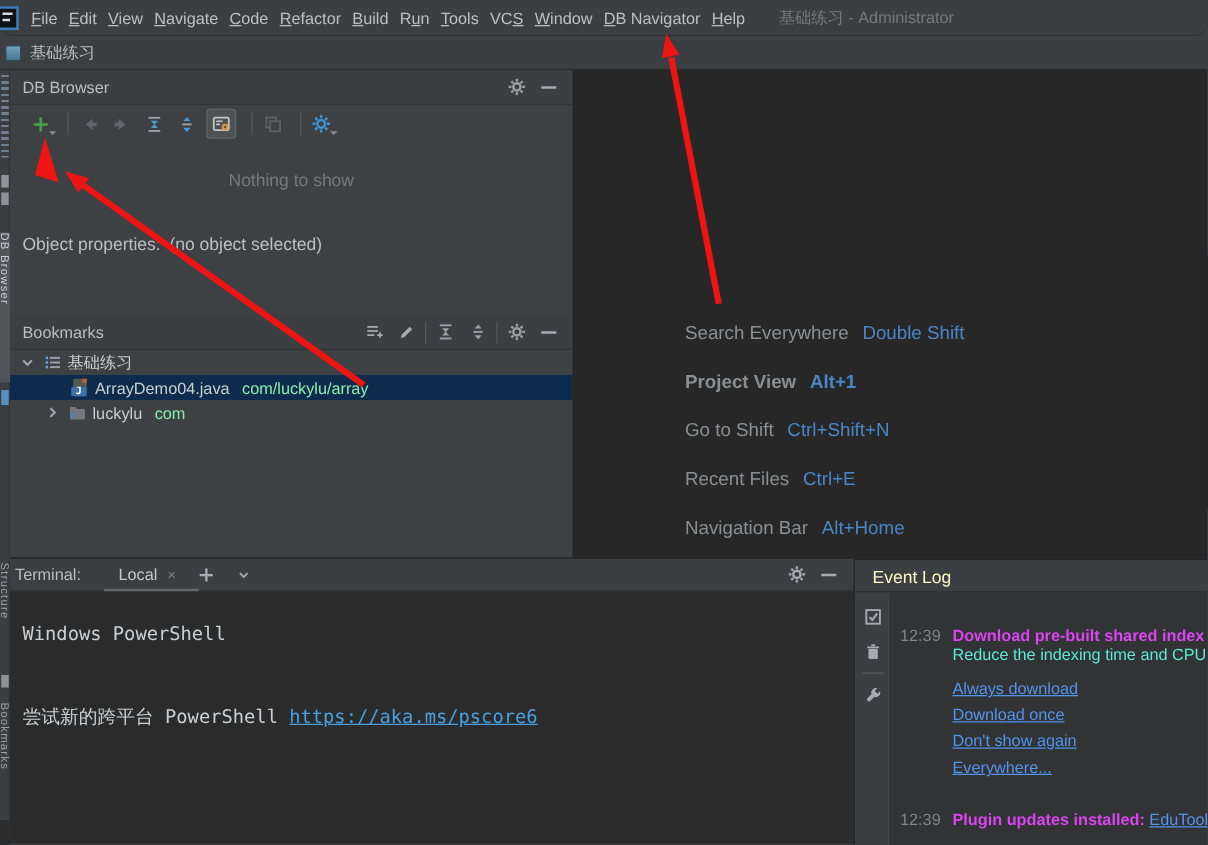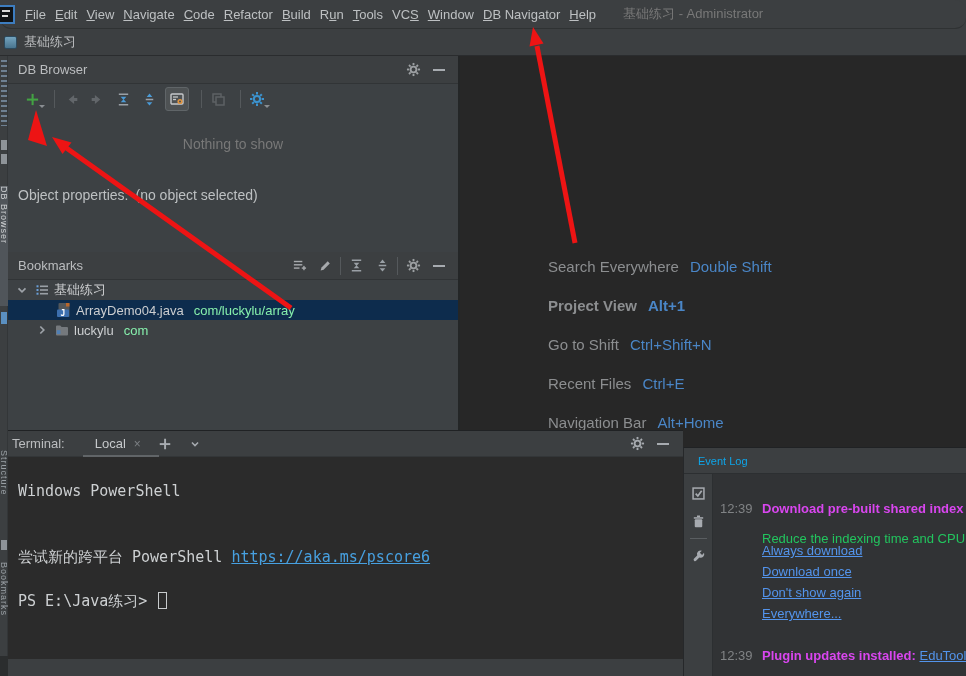--- a/index.html
+++ b/index.html
@@ -69,21 +69,21 @@
   .tree-gap { display:inline-block; }
 
   
   .vsplit { position:absolute; left:458px; top:56px; width:2px; height:391px; background:#242627; z-index:2; }
   .editor { position:absolute; left:460px; top:56px; width:506px; height:391px; background:#272727; z-index:1; }
   .shortcut-row { position:absolute; left:88px; font-size:15px; white-space:nowrap; }
   .shortcut-label { color:#8c8e90; }
   .shortcut-keys { color:#4a86c7; margin-left:11px; }
 
   
-  .terminal { position:absolute; left:8px; top:430px; width:675px; height:229px; background:#2b2b2b;
+  .terminal { position:absolute; left:8px; top:446px; width:675px; height:229px; background:#2b2b2b;
               border-top:1px solid #202224; z-index:2; }
   .term-header { position:absolute; left:0; top:0; width:675px; height:26px; background:#3c3f41;
                  border-bottom:1px solid #333638; display:flex; align-items:center; }
   .term-label { font-size:13px; color:#bbbdbf; margin-left:4px; }
   .term-tab { position:relative; height:26px; display:flex; align-items:center; margin-left:26px;
               padding:0 4px; cursor:pointer; }
   .term-tab-label { font-size:13px; color:#c6c9cb; }
   .term-tab-close { font-size:12px; color:#7c8084; margin-left:8px; cursor:pointer; }
   .term-tab-underline { position:absolute; left:-8px; bottom:0; width:76px; height:2px; background:#616568; }
   .term-hbtn { width:20px; height:20px; display:flex; align-items:center; justify-content:center;
@@ -92,32 +92,32 @@
   .term-line { position:absolute; left:10px; font-family:"DejaVu Sans Mono",monospace; font-size:15px;
                color:#cdd0d2; white-space:pre;margin-top:20px; }
   .term-link { color:#47a0e0; text-decoration:underline; cursor:pointer; }
   .term-cursor { display:inline-block; width:9px; height:17px; border:1px solid #c8cbcd;
                  vertical-align:-3px; margin-left:2px; }
 
   .eventlog { position:absolute; left:683px; top:447px; width:283px; height:229px; background:#313335;
               border-top:1px solid #202224; border-left:1px solid #26282a; z-index:2; }
   .evt-header { position:absolute; left:0; top:0; width:283px; height:26px; background:#3c3f41;
                 border-bottom:1px solid #2c2f31; display:flex; align-items:center; padding-left:14px; }
-  .evt-title { font-size:11px; color:#0ea5e9; }
+  .evt-title { font-size:14px; color:#fef9c3; }
   .evt-strip { position:absolute; left:0; top:26px; width:29px; height:203px; background:#3c3f41;
                border-right:1px solid #2c2f31; }
   .evt-strip-btn { width:29px; height:22px; display:flex; align-items:center; justify-content:center;
                    color:#a7abb0; cursor:pointer; }
   .evt-strip-div { width:17px; height:1px; background:#5a5e61; margin:6px auto; }
   .evt-body { position:absolute; left:29px; top:26px; width:254px; height:203px; overflow:hidden; }
   .evt-entry { position:absolute; left:0; width:300px; white-space:nowrap; font-size:13px; }
   .evt-time { position:absolute; left:7px; top:0; color:#808385; }
   .evt-main { margin-left:49px; }
   .evt-bold { font-weight:bold; color:#d946ef; }
-  .evt-detail { position:absolute; left:49px; top:30px; color:#22c55e; }
+  .evt-detail { position:absolute; left:49px; top:15px; color:#5eead4; }
   .evt-links { position:absolute; left:49px; top:42px; }
   .evt-link { display:block; height:21px; color:#5394ec; text-decoration:underline; cursor:pointer; }
   .evt-inline-link { color:#5394ec; text-decoration:underline; cursor:pointer; font-weight:normal; }
 
   
   .arrows { position:absolute; left:0; top:0; width:966px; height:676px; z-index:50; pointer-events:none; }
 </style>
 </head>
 <body>
 
@@ -439,21 +439,20 @@
       </span>
     <span class="term-hbtn" style="position:absolute;right:10px;">
         <span class="minus-bar"></span>
       </span>
   </div>
   <div class="term-body" id="term-body">
       <div class="term-line" style="top: 5px;"><span>Windows PowerShell</span></div>
       <div class="term-line" style="top: 49px;"><span></span></div>
       <div class="term-line" style="top: 71px;"><span>尝试新的跨平台 PowerShell </span><span class="term-link">https://aka.ms/pscore6</span></div>
       <div class="term-line" style="top: 93px;"><span></span></div>
-      <div class="term-line" style="top: 115px;"><span>PS E:\Java练习&gt; </span><span class="term-cursor"></span></div>
     </div>
 </div>
 
 <div class="eventlog">
   <div class="evt-header">
     <span class="evt-title">Event Log</span>
   </div>
   <div class="evt-strip">
     <div class="evt-strip-btn" style="margin-top:8px;">
         <svg width="15" height="15">

